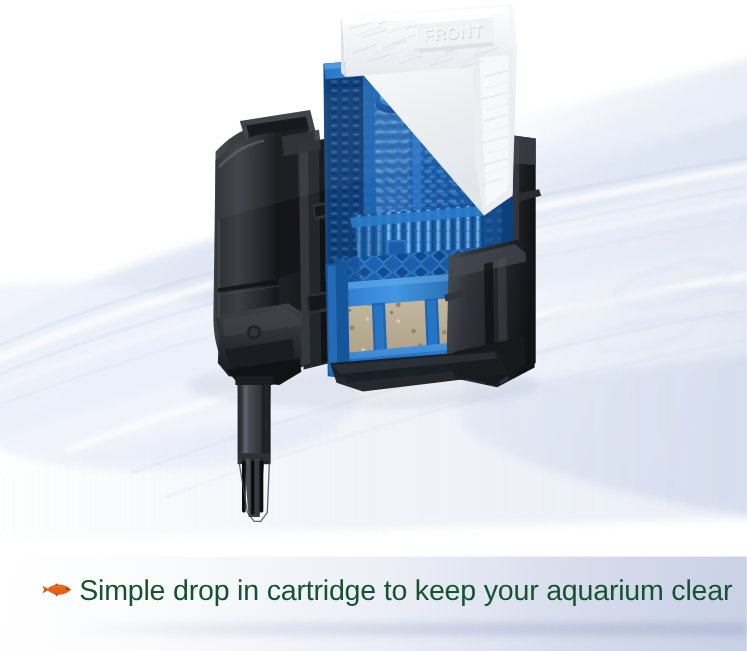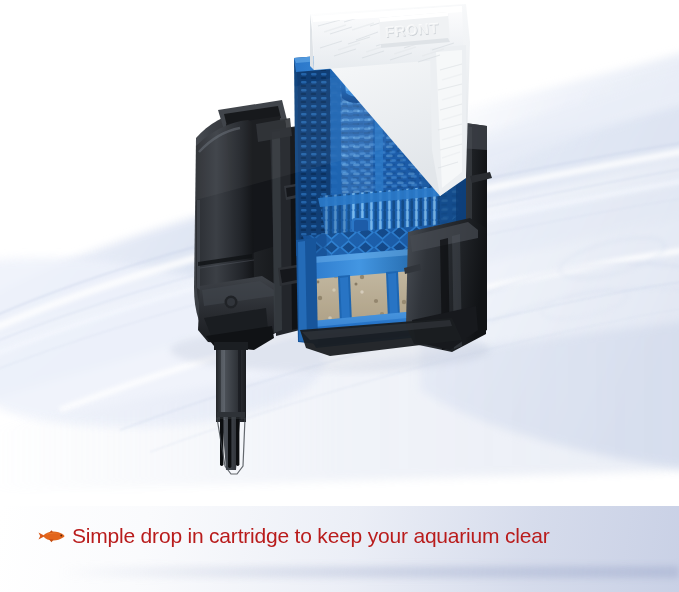--- a/index.html
+++ b/index.html
@@ -34,23 +34,23 @@
        rgba(176,186,214,0.8) 100%);
     filter:blur(3px);
   }
   #caption-row{
     position:absolute;left:0;top:506px;width:679px;height:60px;
     display:flex;align-items:center;
   }
   #fish-icon{margin-left:36px;width:30px;height:20px;flex:none;}
   #caption-text{
     margin-left:6px;
-    font-size:21px;
+    font-size:26px;
     letter-spacing:-0.2px;
-    color:#b91c1c;
+    color:#14532d;
     font-weight:400;
     white-space:nowrap;
   }
 </style>
 </head>
 <body>
 
 <div id="stage">
 
   <div id="water">

